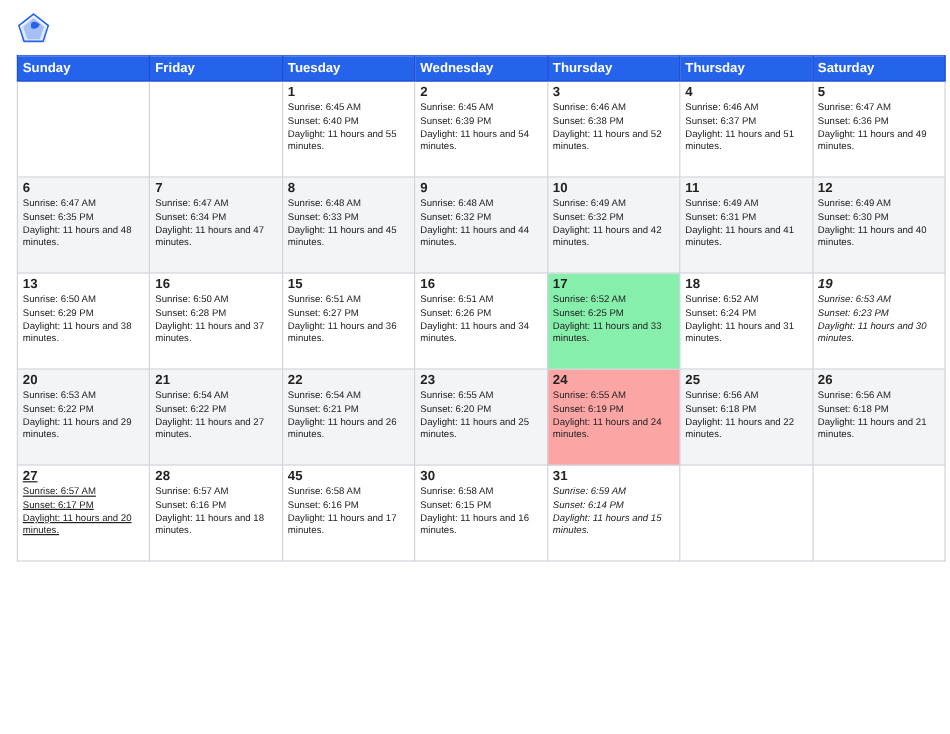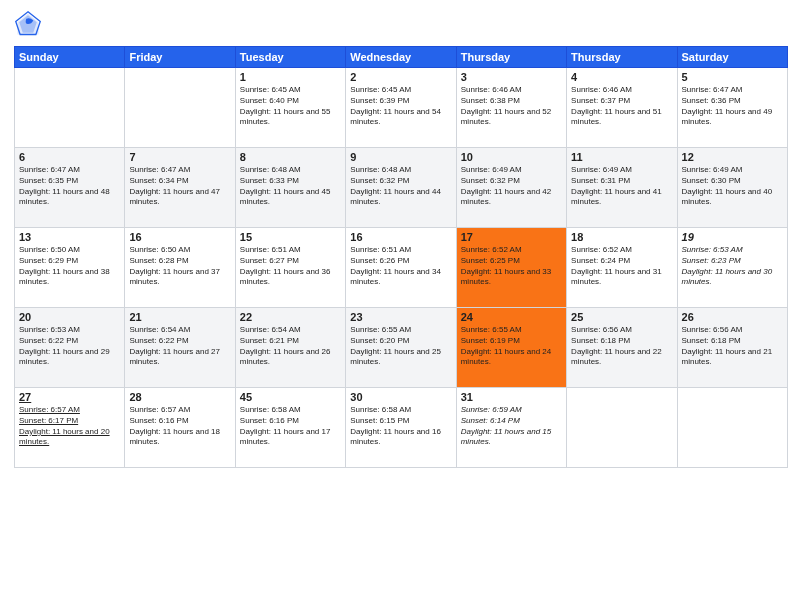--- a/index.html
+++ b/index.html
@@ -227,21 +227,21 @@
             <div class="cell-info" style="white-space: pre-line;">Sunrise: 6:51 AM
 Sunset: 6:27 PM
 Daylight: 11 hours and 36 minutes.</div>
           </td>
           <td style="background: rgb(255, 255, 255);">
             <span class="day-num">16</span>
             <div class="cell-info" style="white-space: pre-line;">Sunrise: 6:51 AM
 Sunset: 6:26 PM
 Daylight: 11 hours and 34 minutes.</div>
           </td>
-          <td style="background: #f97316;">
+          <td style="background: #86efac;">
             <span class="day-num">17</span>
             <div class="cell-info" style="white-space: pre-line;">Sunrise: 6:52 AM
 Sunset: 6:25 PM
 Daylight: 11 hours and 33 minutes.</div>
           </td>
           <td style="background: rgb(255, 255, 255);">
             <span class="day-num">18</span>
             <div class="cell-info" style="white-space: pre-line;">Sunrise: 6:52 AM
 Sunset: 6:24 PM
 Daylight: 11 hours and 31 minutes.</div>
@@ -271,21 +271,21 @@
             <div class="cell-info" style="white-space: pre-line;">Sunrise: 6:54 AM
 Sunset: 6:21 PM
 Daylight: 11 hours and 26 minutes.</div>
           </td>
           <td style="background: rgb(243, 244, 246);">
             <span class="day-num">23</span>
             <div class="cell-info" style="white-space: pre-line;">Sunrise: 6:55 AM
 Sunset: 6:20 PM
 Daylight: 11 hours and 25 minutes.</div>
           </td>
-          <td style="background: #f97316;">
+          <td style="background: #fca5a5;">
             <span class="day-num">24</span>
             <div class="cell-info" style="white-space: pre-line;">Sunrise: 6:55 AM
 Sunset: 6:19 PM
 Daylight: 11 hours and 24 minutes.</div>
           </td>
           <td style="background: rgb(243, 244, 246);">
             <span class="day-num">25</span>
             <div class="cell-info" style="white-space: pre-line;">Sunrise: 6:56 AM
 Sunset: 6:18 PM
 Daylight: 11 hours and 22 minutes.</div>

